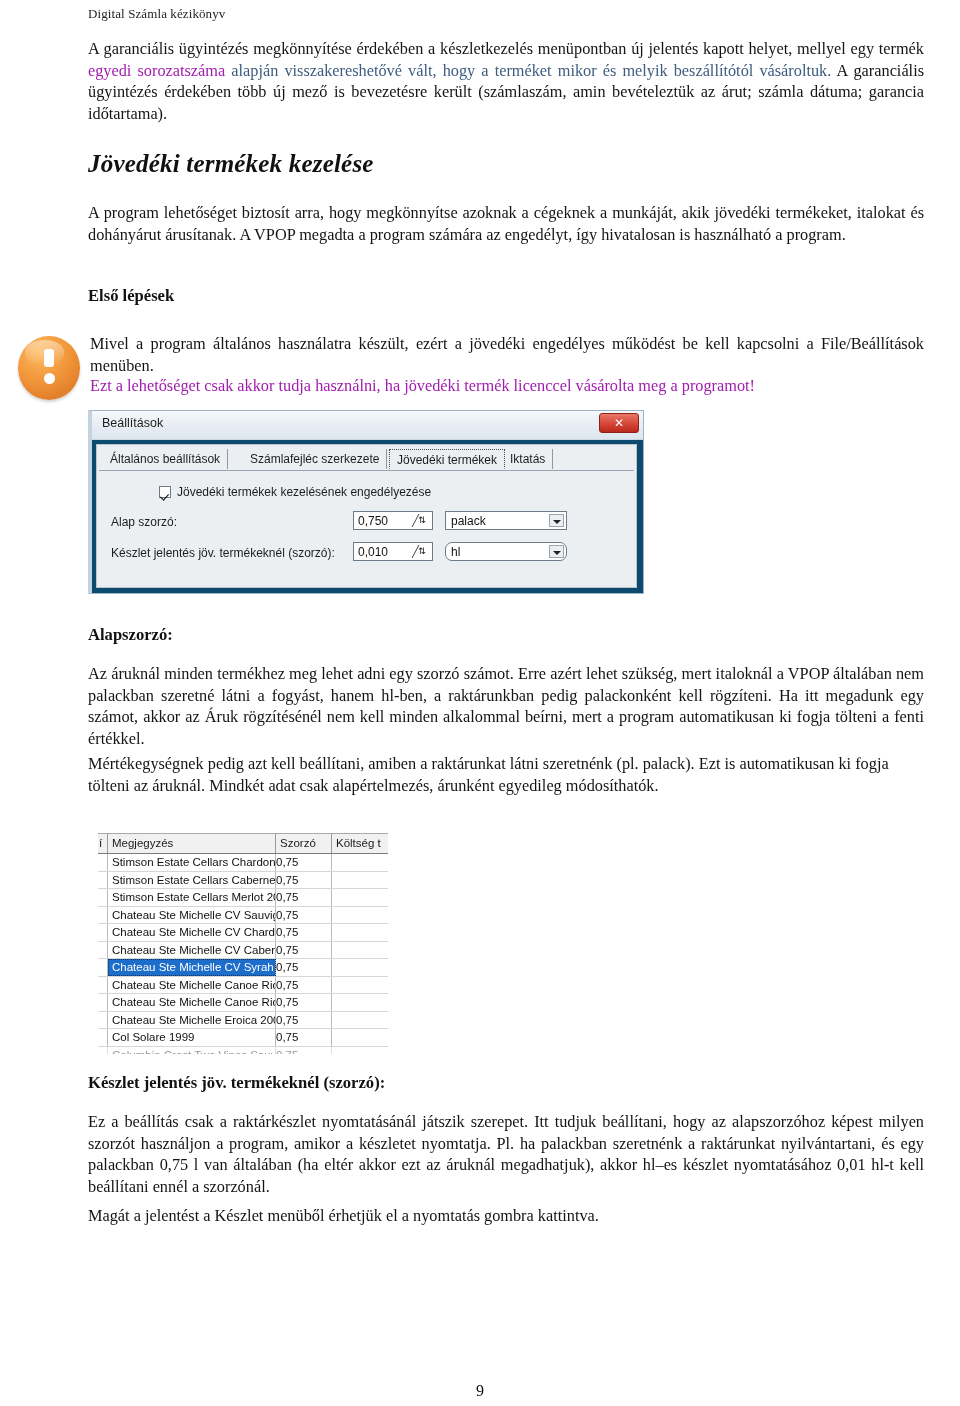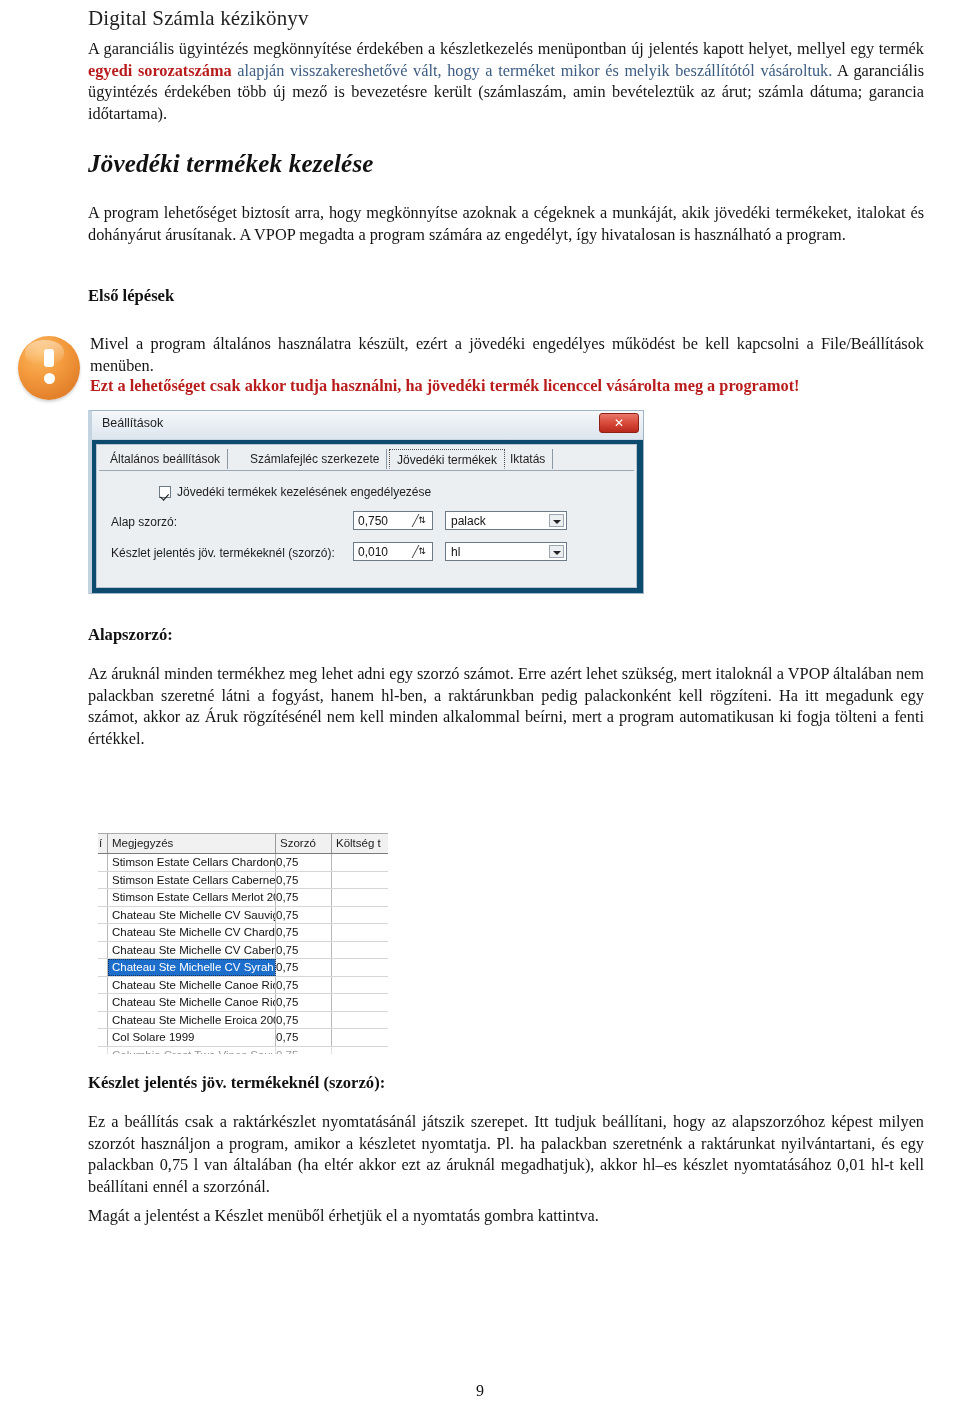--- a/index.html
+++ b/index.html
@@ -19,37 +19,37 @@
   .page {
     position: absolute;
     inset: 0;
   }
 
   
   .doc-header {
     position: absolute;
     left: 88px;
     top: 6px;
-    font-size: 21px;
+    font-size: 13px;
     letter-spacing: .1px;
     color: #1f1f1f;
   }
 
   
   .para {
     position: absolute;
     font-size: 16.3px;
     line-height: 1.33;
     text-align: justify;
     color: #141414;
   }
   .para.left { text-align: left; }
 
   .blue      { color: #3d5c80; }
-  .blue-bold { color: #b91c1c; font-weight: bold; }
+  .blue-bold { color: #a21caf; font-weight: normal; }
 
   
   .h-section {
     position: absolute;
     font-style: italic;
     font-weight: bold;
     font-size: 25px;
     letter-spacing: .2px;
     color: #111;
   }
@@ -411,32 +411,33 @@
       <div class="combo" style="left:348px; top:66px;">
         <span class="val">palack</span>
         <span class="arrow"></span>
       </div>
 
       <div class="fld-label" style="left:14px; top:101px;">Készlet jelentés jöv. termékeknél (szorzó):</div>
       <div class="spin" style="left:256px; top:97px;">
         <span class="val">0,010</span>
         <span class="spin-btn">⇅</span>
       </div>
-      <div class="combo" style="left:348px; top:97px;">
+      <div class="combo" style="left:348px; top:97px;border-radius:7px;">
         <span class="val">hl</span>
         <span class="arrow"></span>
       </div>
 
     </div>
   </div>
 
   <div class="h-sub" style="left:88px; top:625px;">Alapszorzó:</div>
 
   <div class="para" style="left:88px; top:663px; width:836px;">Az áruknál minden termékhez meg lehet adni egy szorzó számot. Erre azért lehet szükség, mert italoknál a VPOP általában nem palackban szeretné látni a fogyást, hanem hl-ben, a raktárunkban pedig palackonként kell rögzíteni. Ha itt megadunk egy számot, akkor az Áruk rögzítésénél nem kell minden alkalommal beírni, mert a program automatikusan ki fogja tölteni a fenti értékkel.</div>
 
+  <div class="para left" style="left:88px; top:753px; width:836px;">Mértékegységnek pedig azt kell beállítani, amiben a raktárunkat látni szeretnénk (pl. palack). Ezt is automatikusan ki fogja tölteni az áruknál. Mindkét adat csak alapértelmezés, árunként egyedileg módosíthatók.</div>
 
   <div class="grid">
     <div class="grid-head">
       <div class="cell c-idx">í</div>
       <div class="cell c-note">Megjegyzés</div>
       <div class="cell c-mult" style="text-align:left;padding-left:4px !important;">Szorzó</div>
       <div class="cell c-cost">Költség t</div>
     </div>
     <div id="grid-rows">
         <div class="grid-row">

